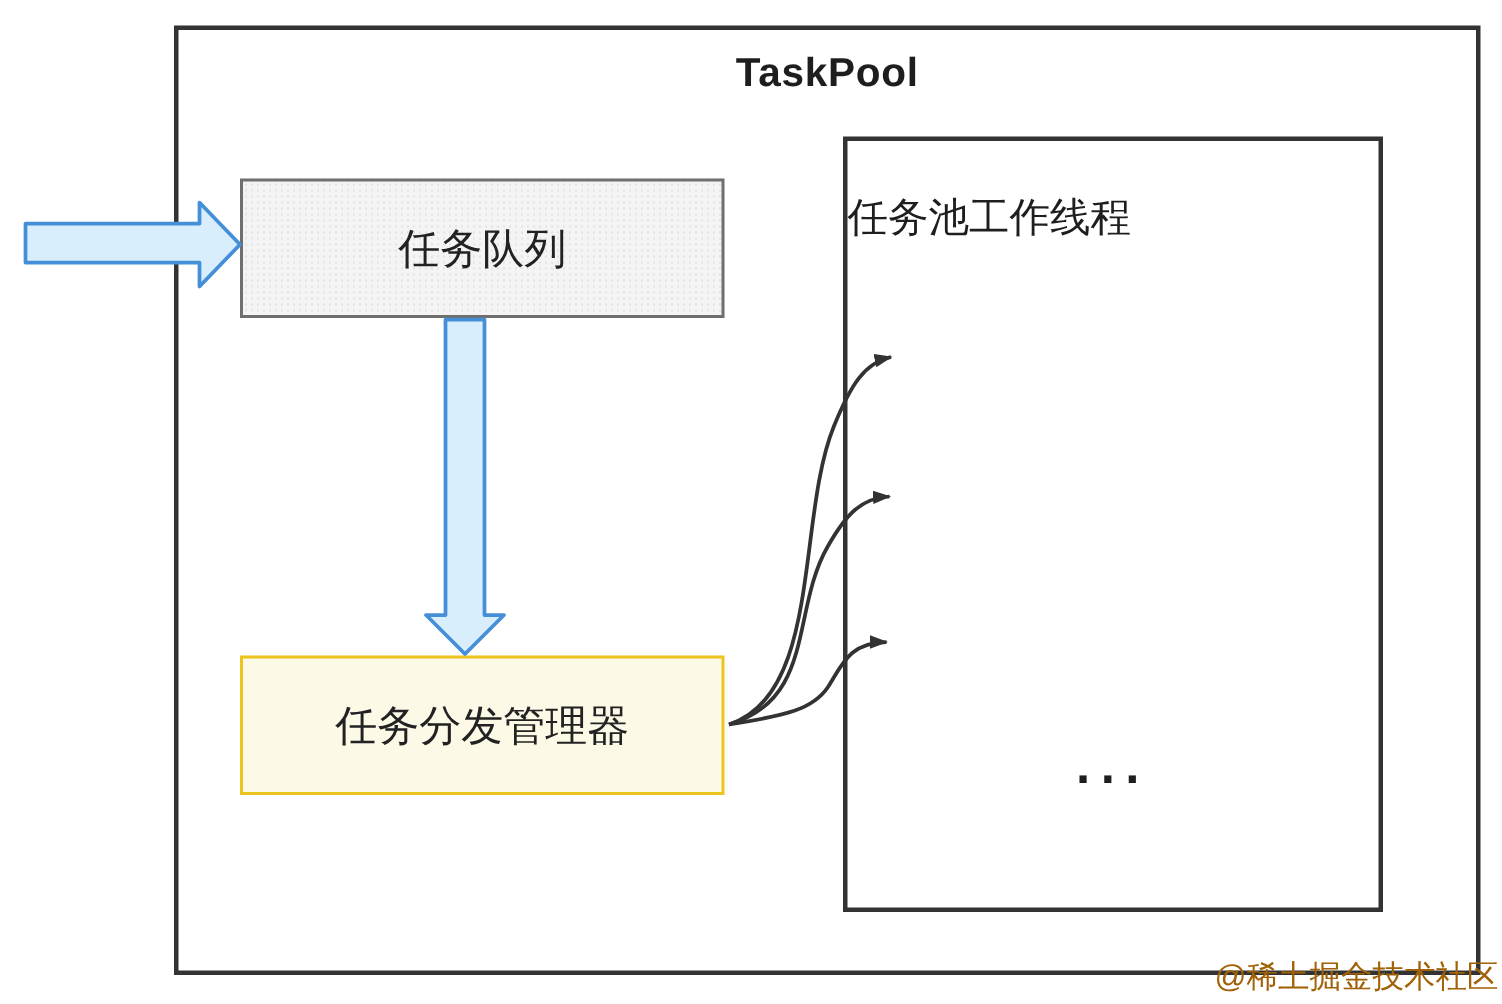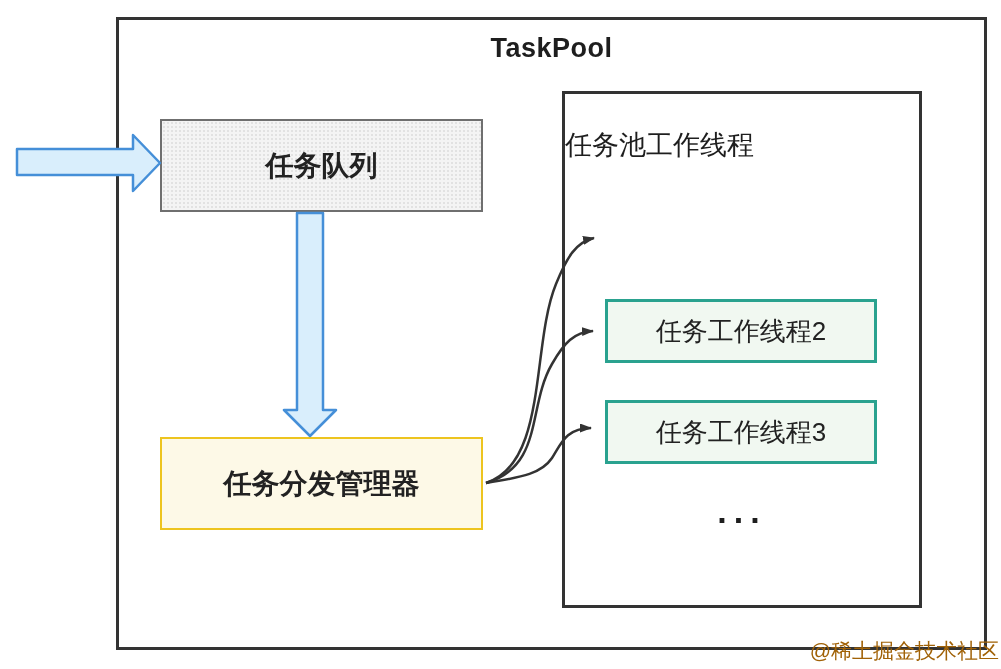--- a/index.html
+++ b/index.html
@@ -28,21 +28,21 @@
     font-weight: 700;
     color: #1e1e1e;
     letter-spacing: 0.5px;
   }
   .node {
     position: absolute;
     display: flex;
     align-items: center;
     justify-content: center;
     font-size: 28px;
-    font-weight: 700;
+    font-weight: 400;
     color: #222222;
   }
   .queue-box {
     left: 160px; top: 119px;
     width: 323px; height: 93px;
     border: 2px solid #6f6f6f;
     background-color: #f4f4f4;
     background-image: radial-gradient(#e2e2e2 0.8px, transparent 0.9px);
     background-size: 4px 4px;
   }
@@ -123,26 +123,20 @@
   <div class="node queue-box">
     <span>任务队列</span>
   </div>
 
   <div class="node dispatcher-box">
     <span>任务分发管理器</span>
   </div>
 
   <div class="pool-panel">
     <div class="pool-title">任务池工作线程</div>
-    <div class="thread-box thread-2">
-      <span>任务工作线程2</span>
-    </div>
-    <div class="thread-box thread-3">
-      <span>任务工作线程3</span>
-    </div>
     <div class="pool-ellipsis">...</div>
   </div>
 
   <svg class="connector-layer" width="1001" height="669" viewBox="0 0 1001 669" xmlns="http://www.w3.org/2000/svg">
     <defs>
       <marker id="ah" markerUnits="userSpaceOnUse" markerWidth="14" markerHeight="11" refX="11" refY="4.5" orient="auto">
         <path d="M0,0 L12,4.5 L0,9 Z" fill="#333333"></path>
       </marker>
     </defs>
 

